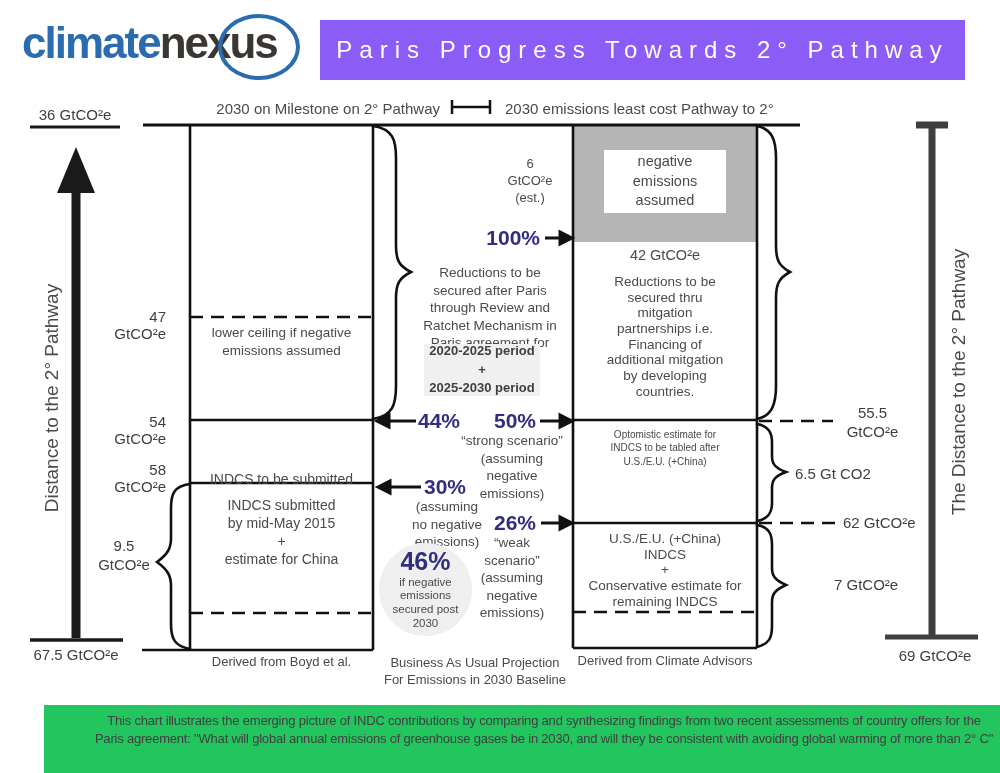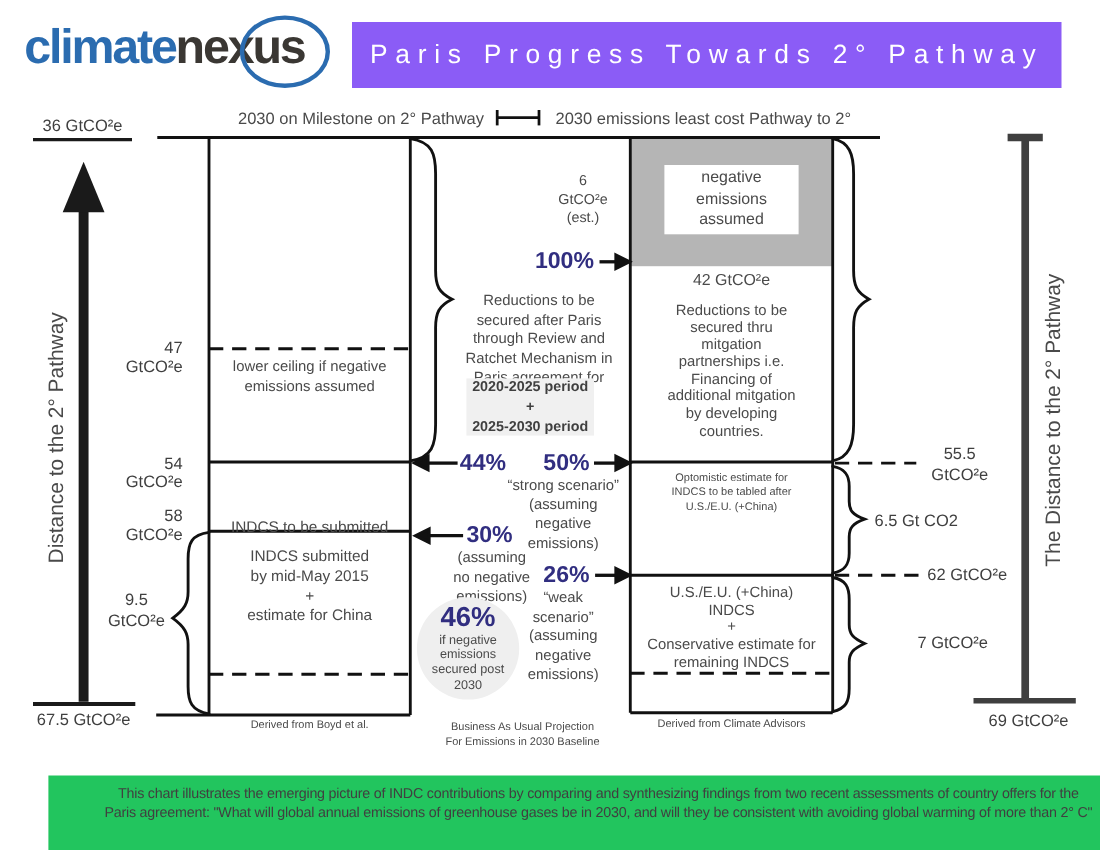--- a/index.html
+++ b/index.html
@@ -4,21 +4,21 @@
 <style>
   html,body{margin:0;padding:0;background:#fff;}
   body{width:1000px;height:773px;position:relative;font-family:"Liberation Sans",sans-serif;color:#4a4a4a;overflow:hidden;}
   .abs{position:absolute;}
   .c{text-align:center;}
   .r{text-align:right;}
   .pre{white-space:pre-line;}
   .tick{font-size:15px;color:#3f3f3f;}
   .coltxt{font-size:13.5px;line-height:1.3;color:#4a4a4a;}
   .pct{font-size:21px;font-weight:700;color:#312e80;}
-  .cap{font-size:10px;color:#4a4a4a;}
+  .cap{font-size:13px;color:#4a4a4a;}
   .legend{font-size:15px;color:#4a4a4a;}
   .rot{transform:translate(-50%,-50%) rotate(-90deg);white-space:nowrap;font-size:19px;color:#4a4a4a;}
   #titlebar{left:320px;top:20px;width:645px;height:60px;background:#8b5cf6;color:#fff;
     font-size:24px;letter-spacing:7px;display:flex;align-items:center;justify-content:center;}
   #logo{left:22px;top:18px;font-size:44px;font-weight:700;letter-spacing:-2px;white-space:nowrap;}
   #logo .blue{color:#2b6cb0;}
   #logo .dark{color:#3a3733;}
   #logo .uswrap{position:relative;display:inline-block;}
   #logo .circle{position:absolute;left:-11px;top:-4px;width:74px;height:58px;border:4px solid #2b6cb0;border-radius:50%;}
   #graybox{left:573px;top:126px;width:184px;height:116px;background:#b5b5b5;z-index:1;}

